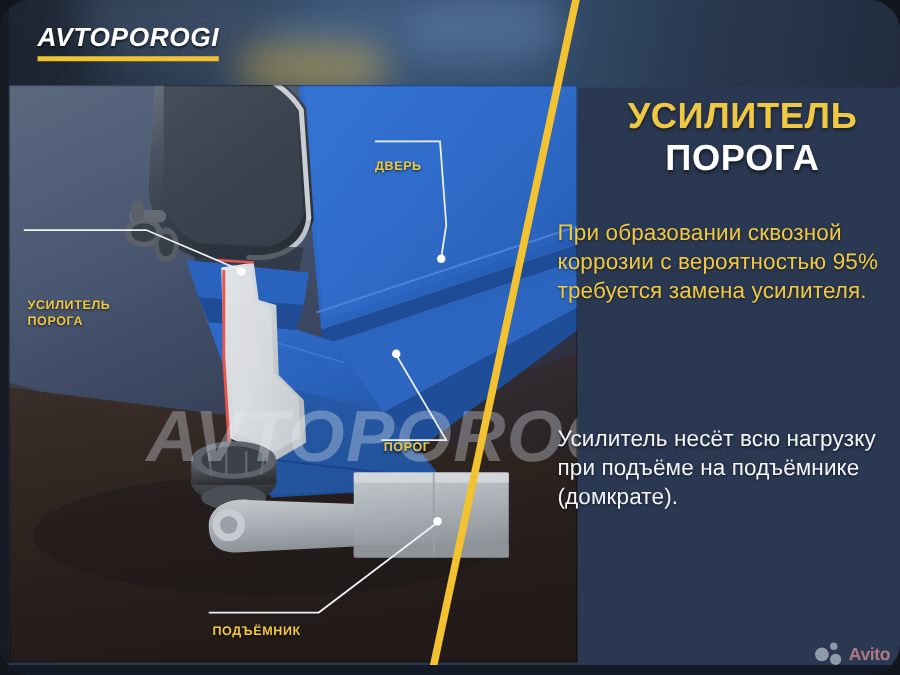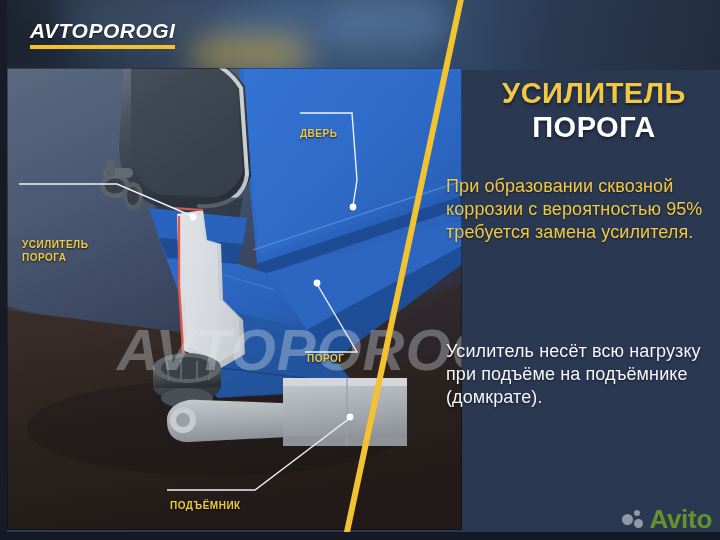--- a/index.html
+++ b/index.html
@@ -1,18 +1,18 @@
 <!DOCTYPE html>
 <html><head>
 <meta charset="utf-8">
 <style>
   html,body{margin:0;padding:0;background:#11161f;}
   body{width:720px;height:540px;overflow:hidden;font-family:"Liberation Sans",sans-serif;}
 
-  #stage{position:relative;width:720px;height:540px;overflow:hidden;background:#2b3852;}
+  #stage{position:relative;width:720px;height:540px;overflow:hidden;background:#2b3852;border-radius:25px;}
 
   
   .header{position:absolute;left:0;top:0;width:720px;height:70px;overflow:hidden;
           background:linear-gradient(100deg,#1d2430 0%,#2b3a4e 18%,#3d5574 40%,#35506f 58%,#2a3a52 76%,#222c3e 100%);}
   .header .blurblob{position:absolute;border-radius:40%;filter:blur(14px);opacity:.55;}
   .hb1{left:60px;top:-14px;width:160px;height:60px;background:#43556e;}
   .hb2{left:210px;top:2px;width:150px;height:52px;background:#4a6a93;}
   .hb3{left:330px;top:-6px;width:120px;height:56px;background:#5d7ea8;}
   .hb4{left:190px;top:34px;width:120px;height:40px;background:#c9a84a;opacity:.35;}
   .hb5{left:0px;top:20px;width:70px;height:60px;background:#1a212c;opacity:.9;}
@@ -57,21 +57,21 @@
   .p2{top:300px;margin-top:40px;}
   .p3{top:400px;}
 
   
   .avito{position:absolute;right:8px;bottom:8px;z-index:9;display:flex;align-items:center;gap:5px;opacity:.62;}
   .avito-dots{position:relative;width:22px;height:18px;}
   .avito-dots i{position:absolute;border-radius:50%;background:#cfd5de;display:block;}
   .ad1{left:0;top:4px;width:11px;height:11px;}
   .ad2{left:12px;top:0px;width:6px;height:6px;}
   .ad3{left:12px;top:9px;width:9px;height:9px;}
-  .avito-word{font-size:26px;font-weight:bold;color:#84cc16;line-height:1;letter-spacing:-.3px;}
+  .avito-word{font-size:14px;font-weight:bold;color:#fca5a5;line-height:1;letter-spacing:-.3px;}
 
   .bottombar{position:absolute;left:0;bottom:0;width:720px;height:8px;background:#131925;z-index:8;}
   .leftbar{position:absolute;left:0;top:0;width:7px;height:540px;background:#161b26;z-index:8;}
 </style>
 </head>
 <body>
 
 <div id="stage">
 
   <div class="header">

